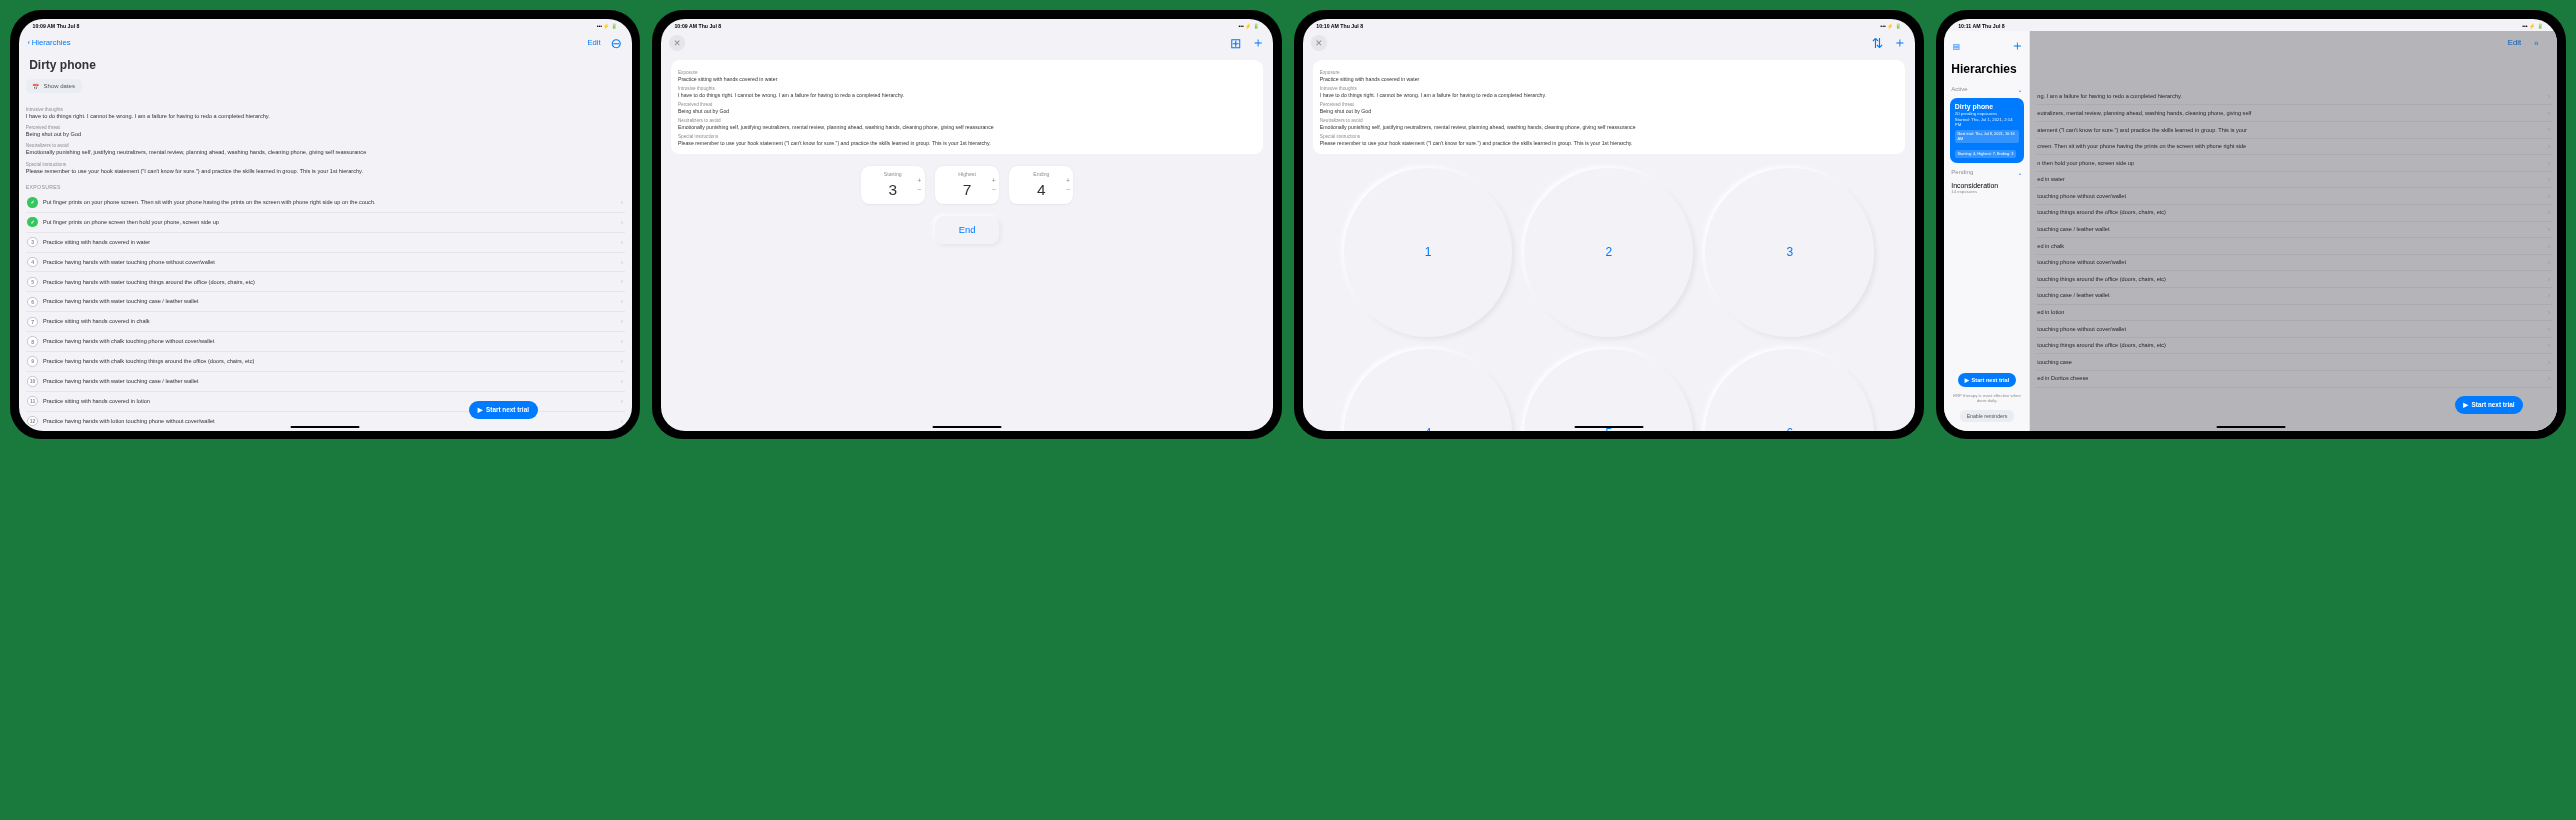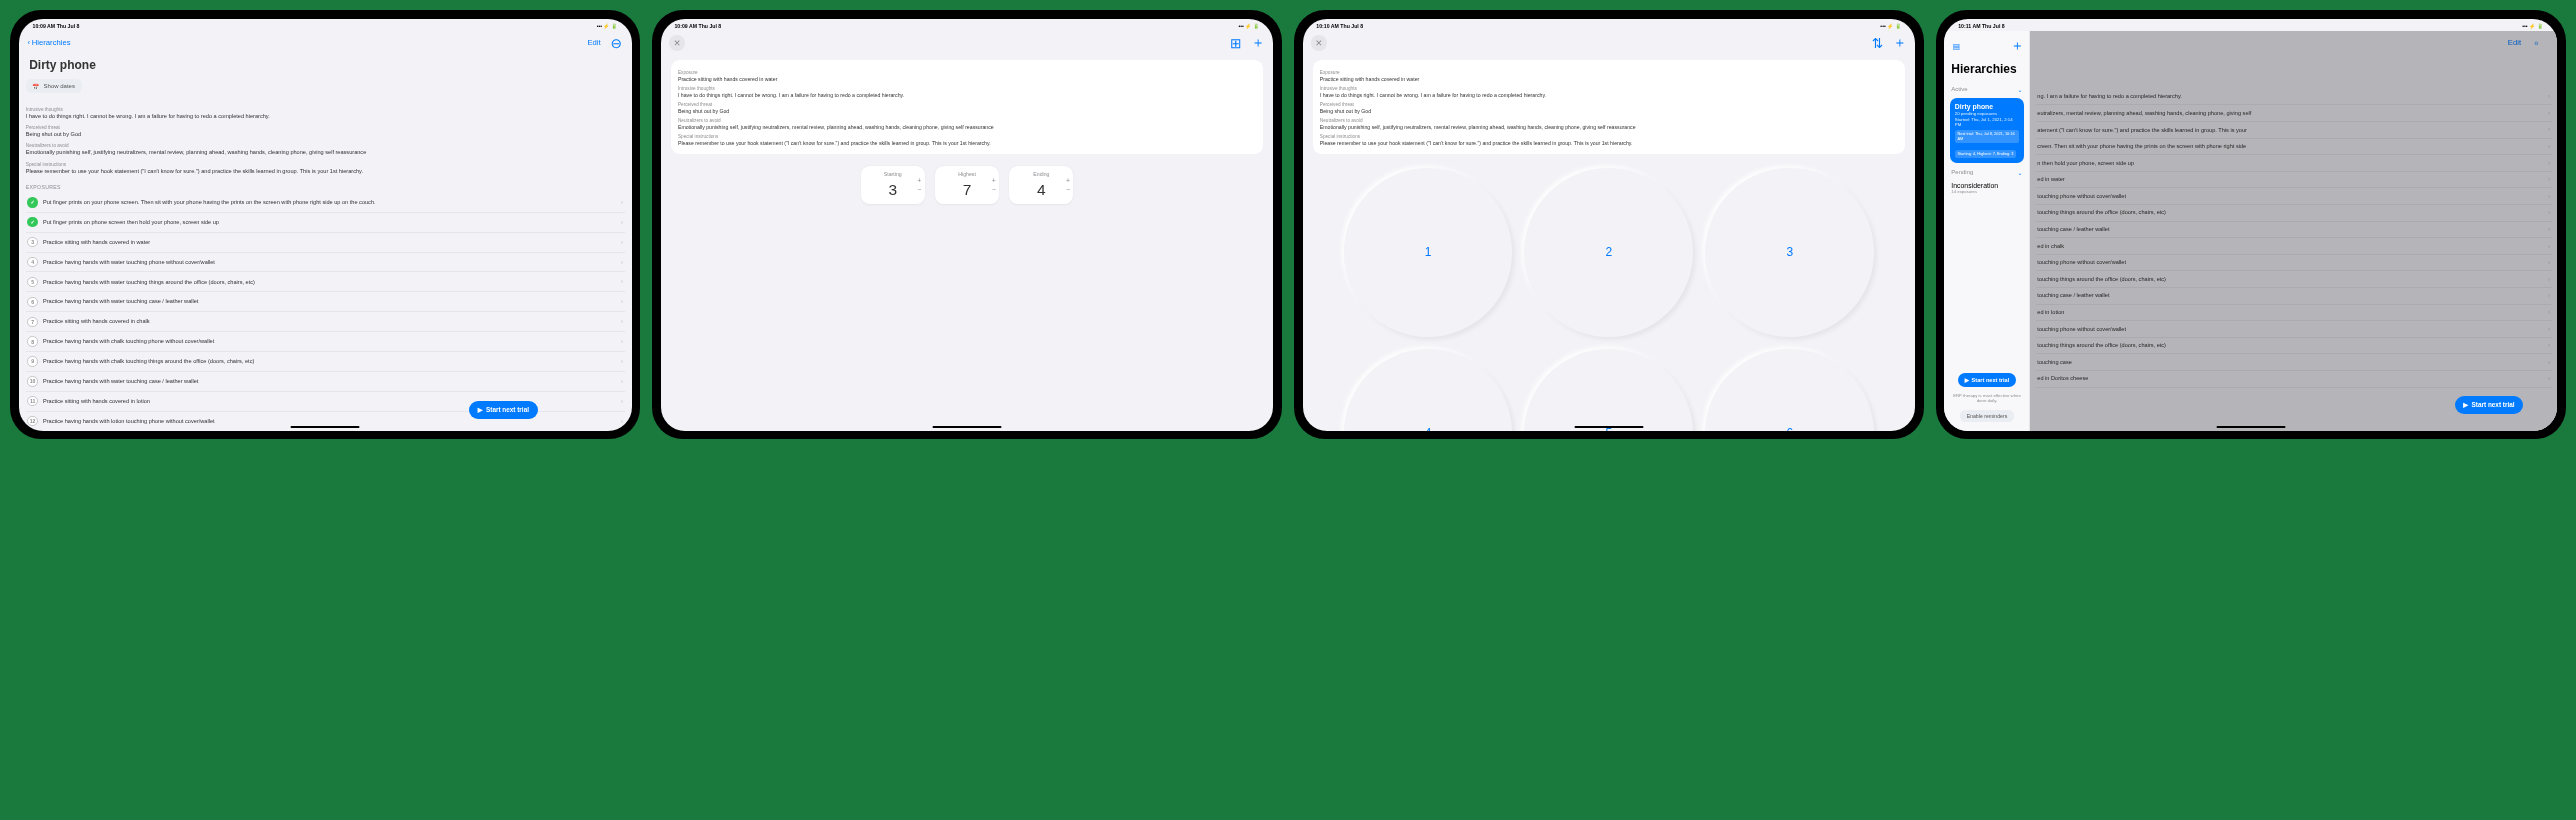--- a/index.html
+++ b/index.html
@@ -213,20 +213,23 @@
           </div>
           <div class="rating-box">
             <div class="rating-label">Ending</div>
             <div class="rating-val">4</div>
             <div class="stepper">
               <span>+</span>
               <span>−</span>
             </div>
           </div>
         </div>
+    <div class="end-row">
+      <div class="end-btn">End</div>
+    </div>
   </div>
   <div class="home-ind"></div>
 </div>
 </div>
 
 <div class="frame">
 <div class="screen">
   <div class="status-bar">
     <div><span>10:10 AM</span> <span>Thu Jul 8</span></div>
     <div class="status-right">••• ⚡ 🔋</div>

